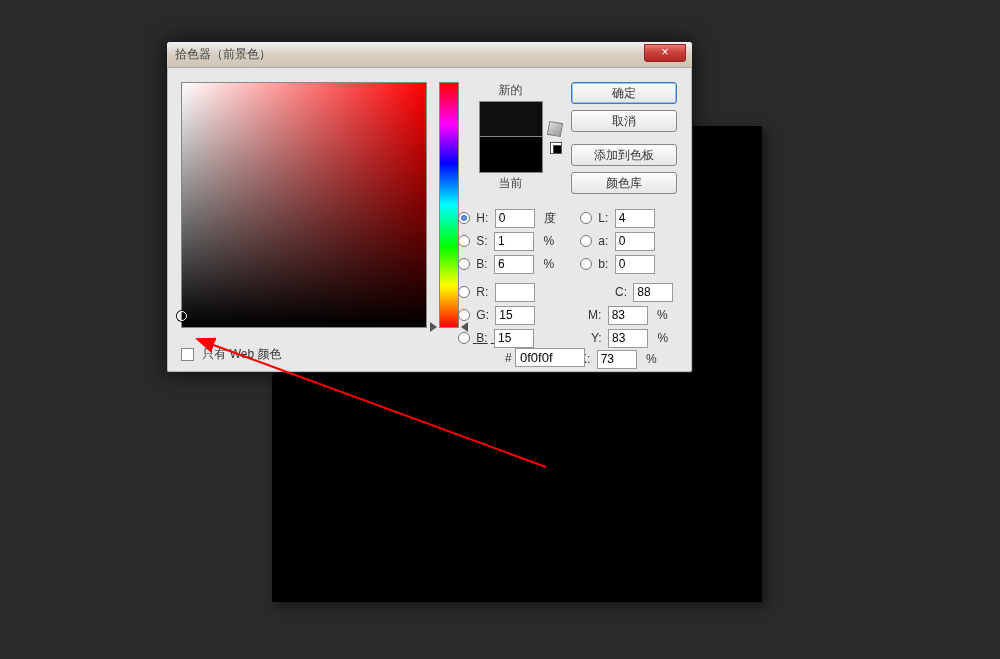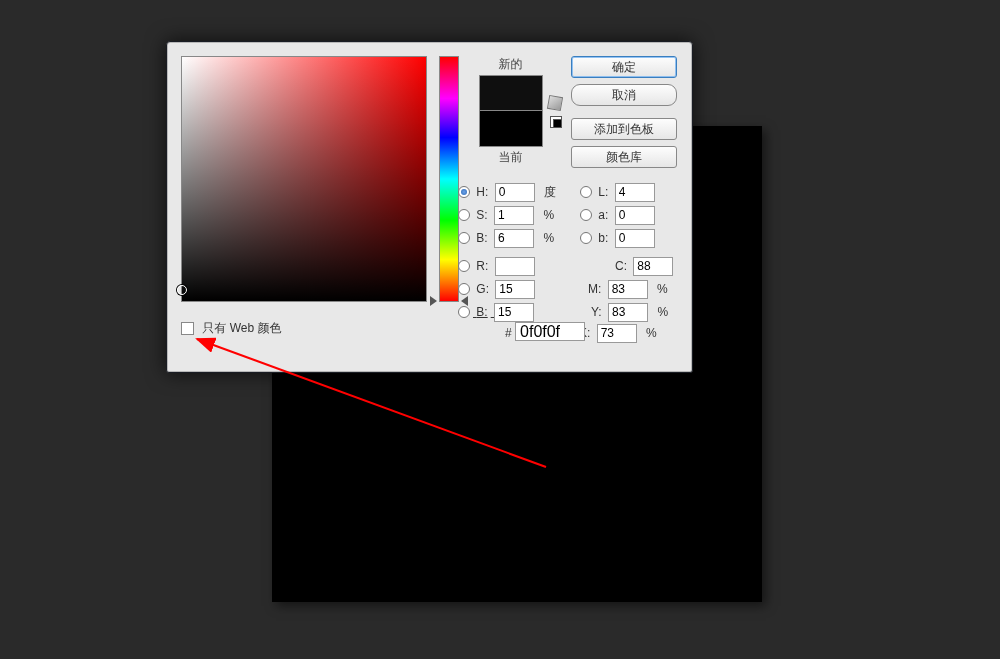--- a/index.html
+++ b/index.html
@@ -186,54 +186,60 @@
   .web-only .chk {
     display:inline-block;width:13px;height:13px;
     border:1px solid #888;background:#fff;
     vertical-align:-3px;margin-right:5px;
   }
   .hex-row {
     position: absolute; left: 338px; top: 280px;
   }
   .hex-row input {
     width: 70px;height:19px;border:1px solid #999;
-    padding:0 4px;font-size:16px;
+    padding:0 4px;font-size:13px;
   }
   .arrow-svg {
     position:absolute; left:0;top:0;width:1000px;height:659px;
     pointer-events:none;
   }
 </style>
 </head>
 <body>
 
 <div class="canvas-bg"></div>
 
 <div class="dialog">
+  <div class="titlebar">
+    <span>拾色器（前景色）</span>
+    <div class="close-x">
+      <span>×</span>
+    </div>
+  </div>
   <div class="dlg-body">
 
     <div class="sv-box">
       <div class="sv-cursor"></div>
     </div>
 
     <div class="hue-bar"></div>
     <div class="hue-ptr"></div>
     <div class="hue-ptr L"></div>
 
     <div class="swatch-block">
       <div class="swatch-label">新的</div>
       <div class="swatch-new"></div>
       <div class="swatch-cur"></div>
       <div class="swatch-label">当前</div>
       <div class="cube-icon"></div>
       <div class="bw-icon"></div>
     </div>
 
     <div class="btn primary" style="left:404px;top:14px;"><span>确定</span></div>
-    <div class="btn" style="left:404px;top:42px;border-radius:9px;"><span>取消</span></div>
+    <div class="btn" style="left:404px;top:42px;"><span>取消</span></div>
     <div class="btn" style="left:404px;top:76px;"><span>添加到色板</span></div>
     <div class="btn" style="left:404px;top:104px;"><span>颜色库</span></div>
 
     <div class="field-row" style="left:291px;top:140px;">
       <span class="radio on"></span>
       <label>H:</label>
       <input type="text" value="0" style="">
       <span class="unit">度</span>
     </div>
     <div class="field-row" style="left:291px;top:163px;">

